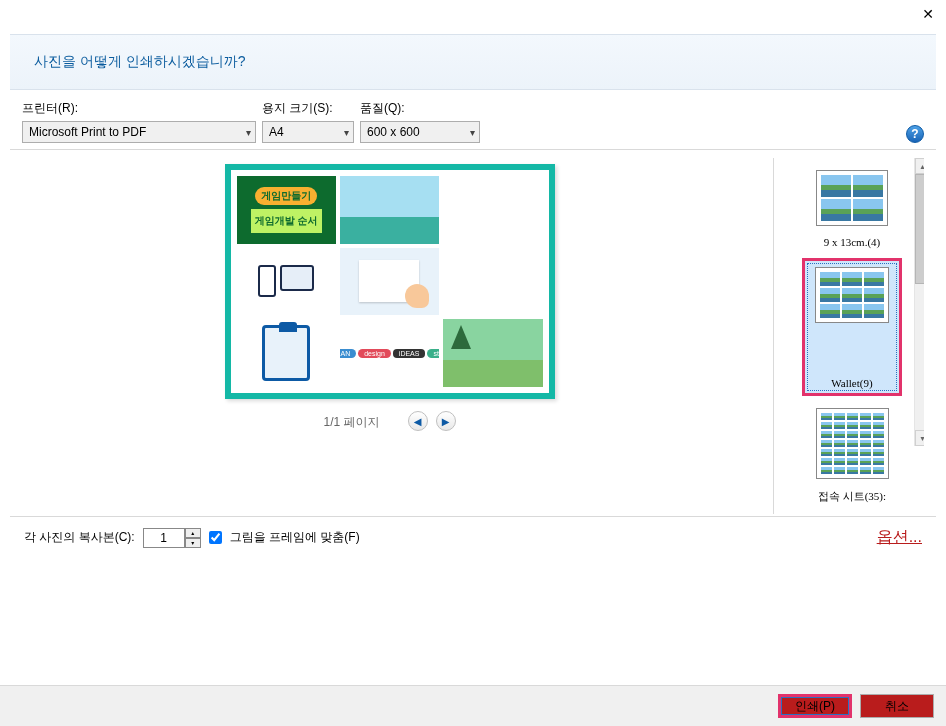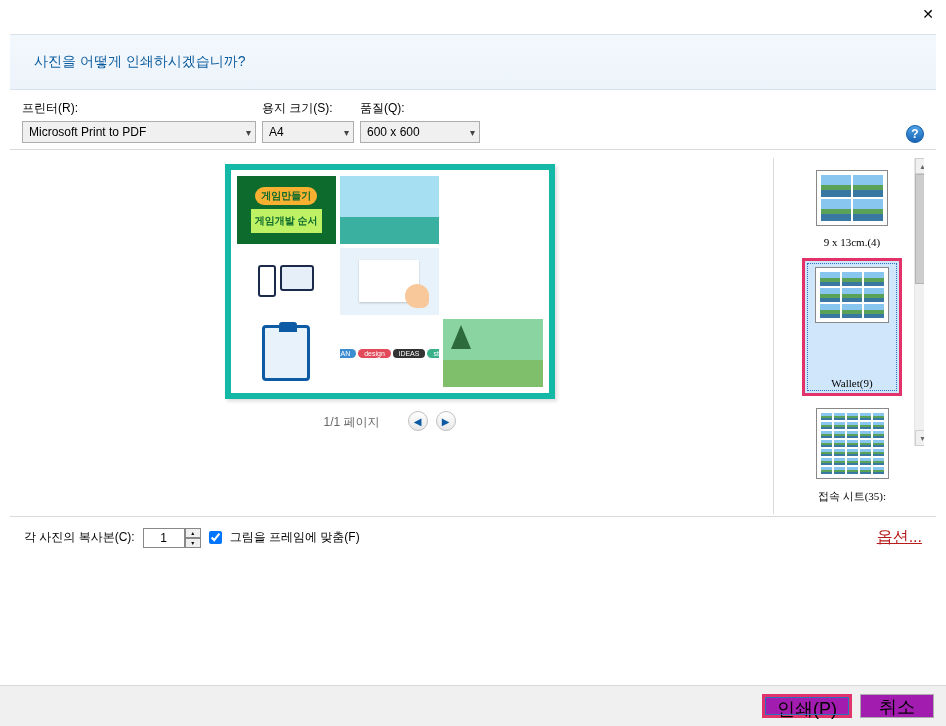--- a/index.html
+++ b/index.html
@@ -191,21 +191,21 @@
     .options-link { margin-left:auto;color:#b91c1c;text-decoration:underline; font-size:16px;}
     .footer {
       margin-top:auto;
       border-top:1px solid #d9d9d9;
       padding: 8px 12px;
       display:flex;justify-content:flex-end;gap:8px;
       background:#f0f0f0;
     }
     .btn {
       height:24px;min-width:74px;padding:0 12px;
-      background:#a21caf;border:1px solid #acacac;font-size:18px;
+      background:#b91c1c;border:1px solid #acacac;font-size:12px;
     }
     .btn.primary {
       border:3px solid #e2326b;
       outline:1px solid #2a70c0;
       outline-offset:-4px;
     }
   </style>
 </head>
 <body>
 

